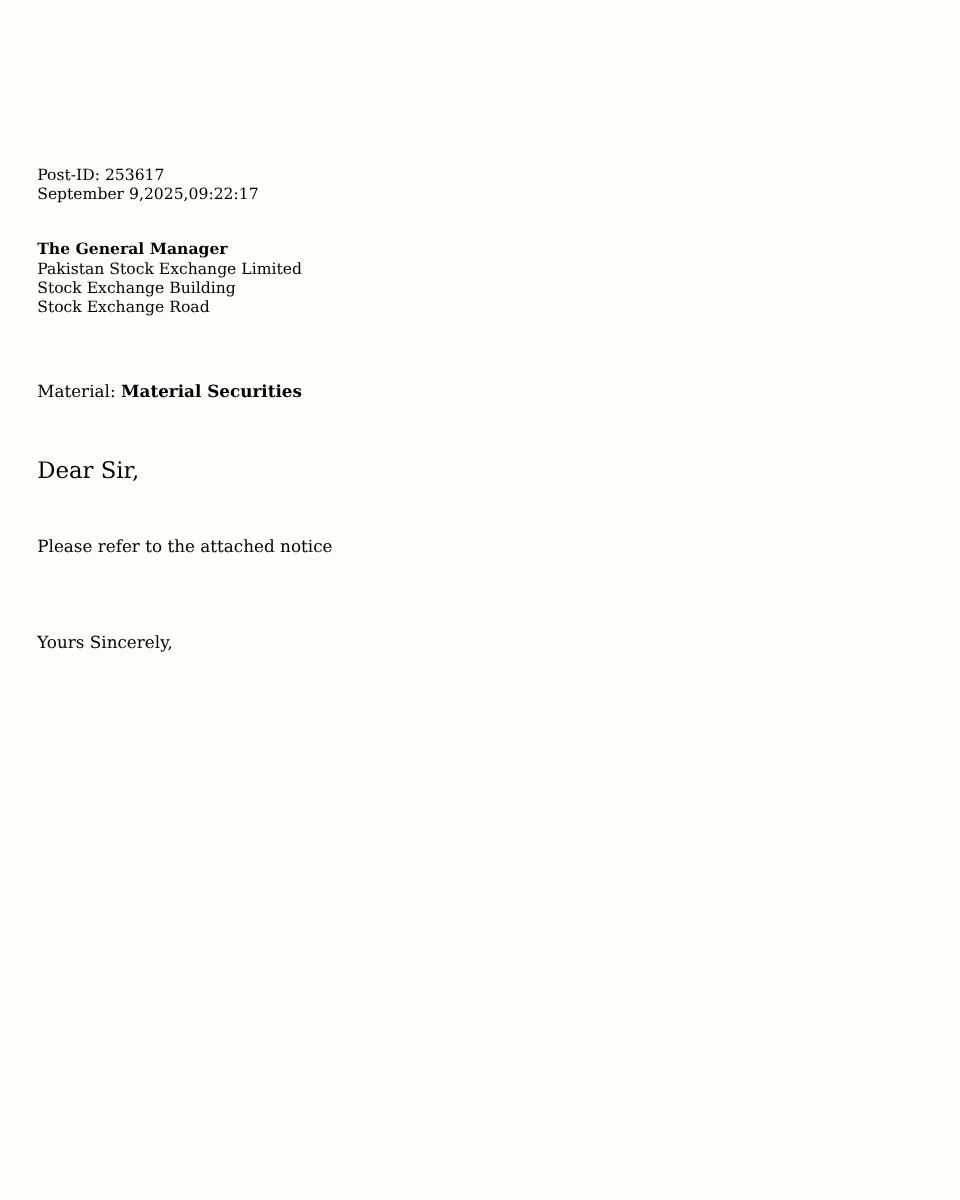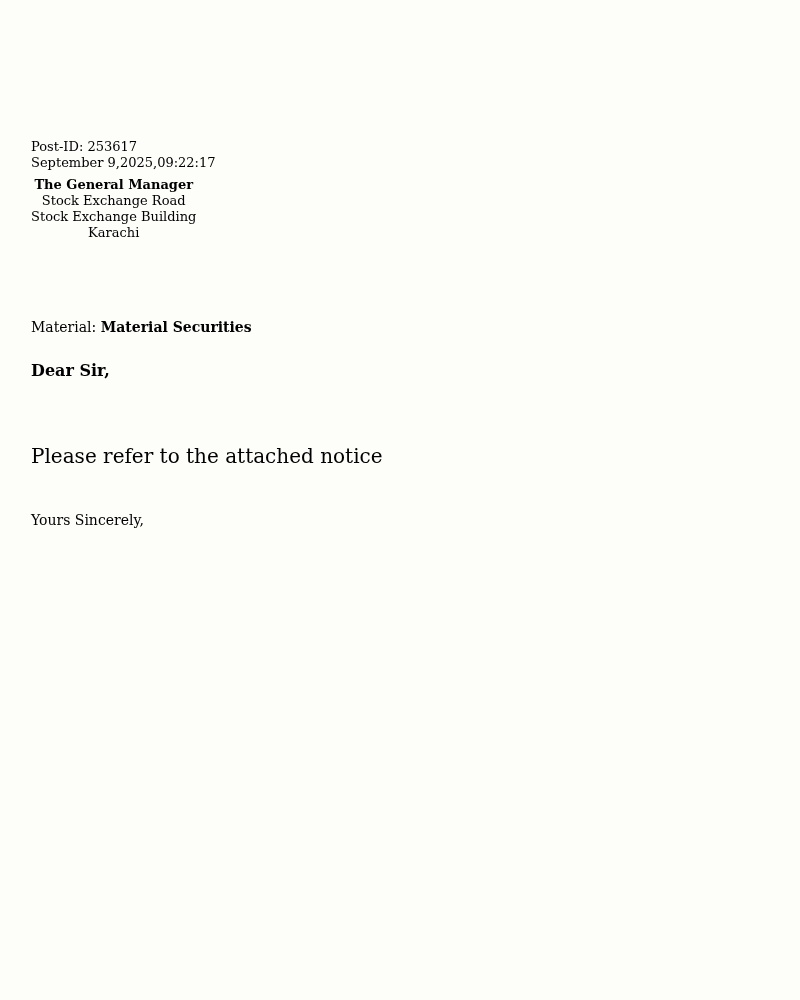--- a/index.html
+++ b/index.html
@@ -24,42 +24,42 @@
     left: 31px;
   }
   .line {
     font-size: 13px;
     line-height: 16px;
   }
   .bold {
     font-weight: bold;
   }
   .meta-block    { top: 139px; }
-  .recipient-block { top: 177px; text-align: center; }
+  .recipient-block { top: 201px; }
   .subject-line  { top: 319px; font-size: 14px; line-height: 17px; }
-  .salutation    { top: 362px; font-size: 16px; line-height: 17px; font-weight: bold; }
+  .salutation    { top: 384px; font-size: 19px; line-height: 17px; }
   .paragraph     { top: 400px; font-size: 14px; line-height: 16px; white-space: pre-line; width: 740px; }
-  .reference     { top: 448px; font-size: 20px; line-height: 17px; }
-  .closing       { top: 512px; font-size: 14px; line-height: 17px; text-align: center; }
+  .reference     { top: 448px; font-size: 14px; line-height: 17px; }
+  .closing       { top: 528px; font-size: 14px; line-height: 17px; text-align: center; }
 </style>
 </head>
 <body>
 
 <div class="page">
 
   <div class="block meta-block">
     <div class="line"><span>Post-ID:</span> <span>253617</span></div>
     <div class="line">September 9,2025,09:22:17</div>
   </div>
 
   <div class="block recipient-block">
     <div class="line bold">The General Manager</div>
+    <div class="line">Pakistan Stock Exchange Limited</div>
+    <div class="line">Stock Exchange Building</div>
     <div class="line">Stock Exchange Road</div>
-    <div class="line">Stock Exchange Building</div>
-    <div class="line">Karachi</div>
   </div>
 
   <div class="block subject-line"><span>Material:</span> <span class="bold">Material Securities</span></div>
 
   <div class="block salutation">Dear Sir,</div>
 
 
   <div class="block reference">Please refer to the attached notice</div>
 
   <div class="block closing">Yours Sincerely,</div>

